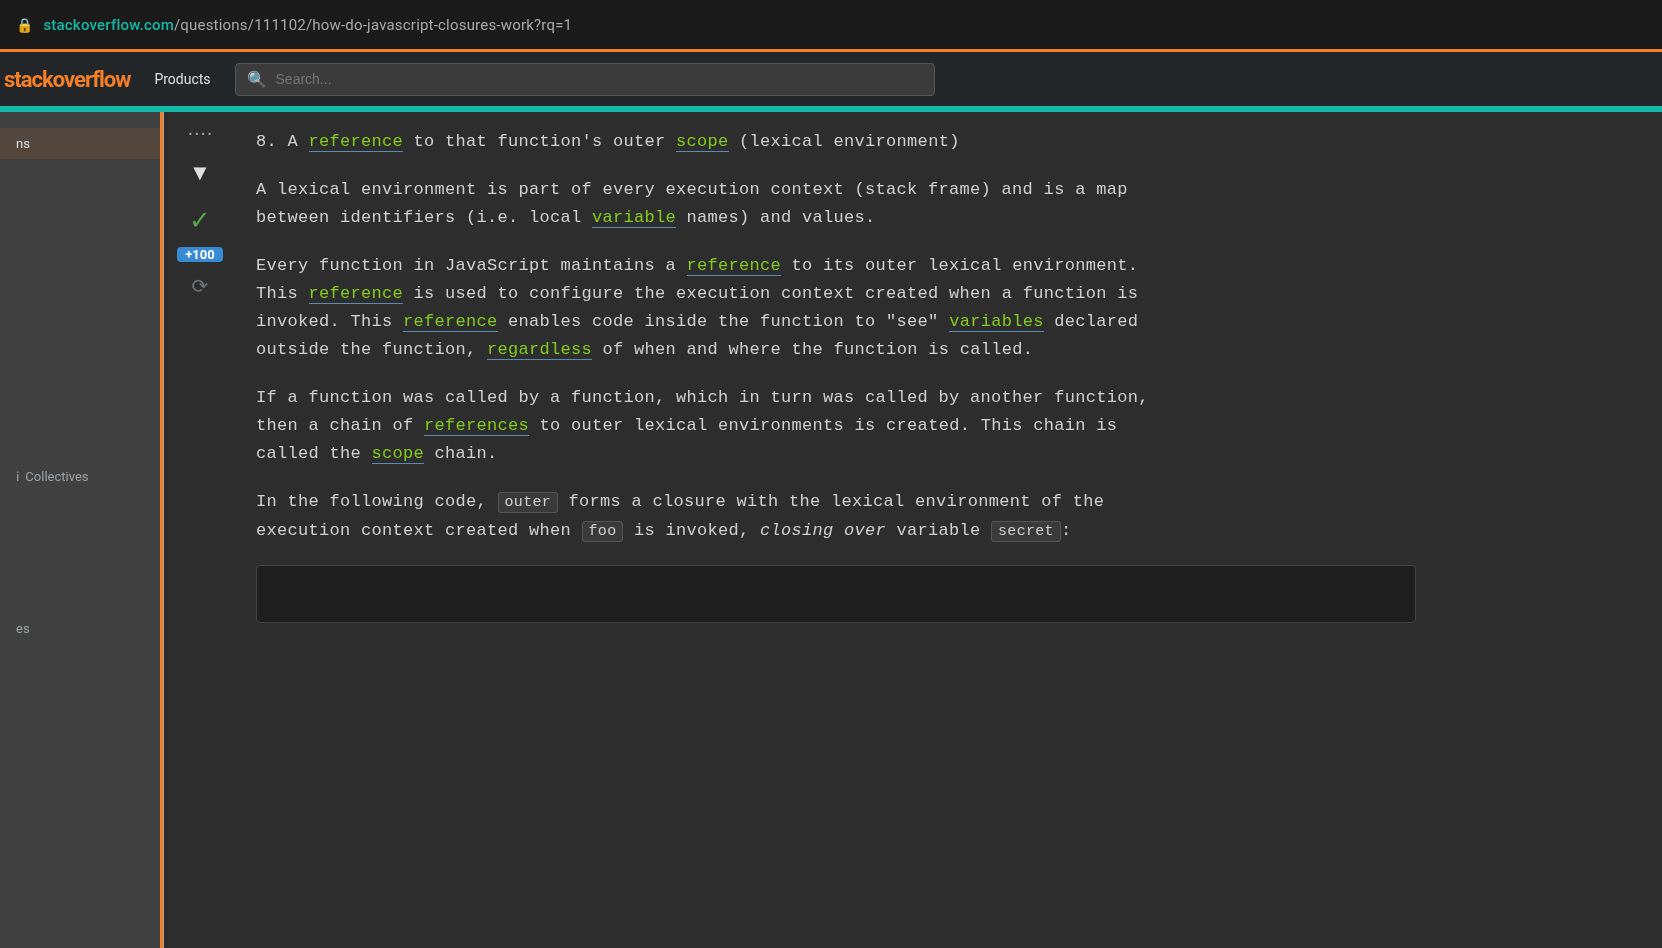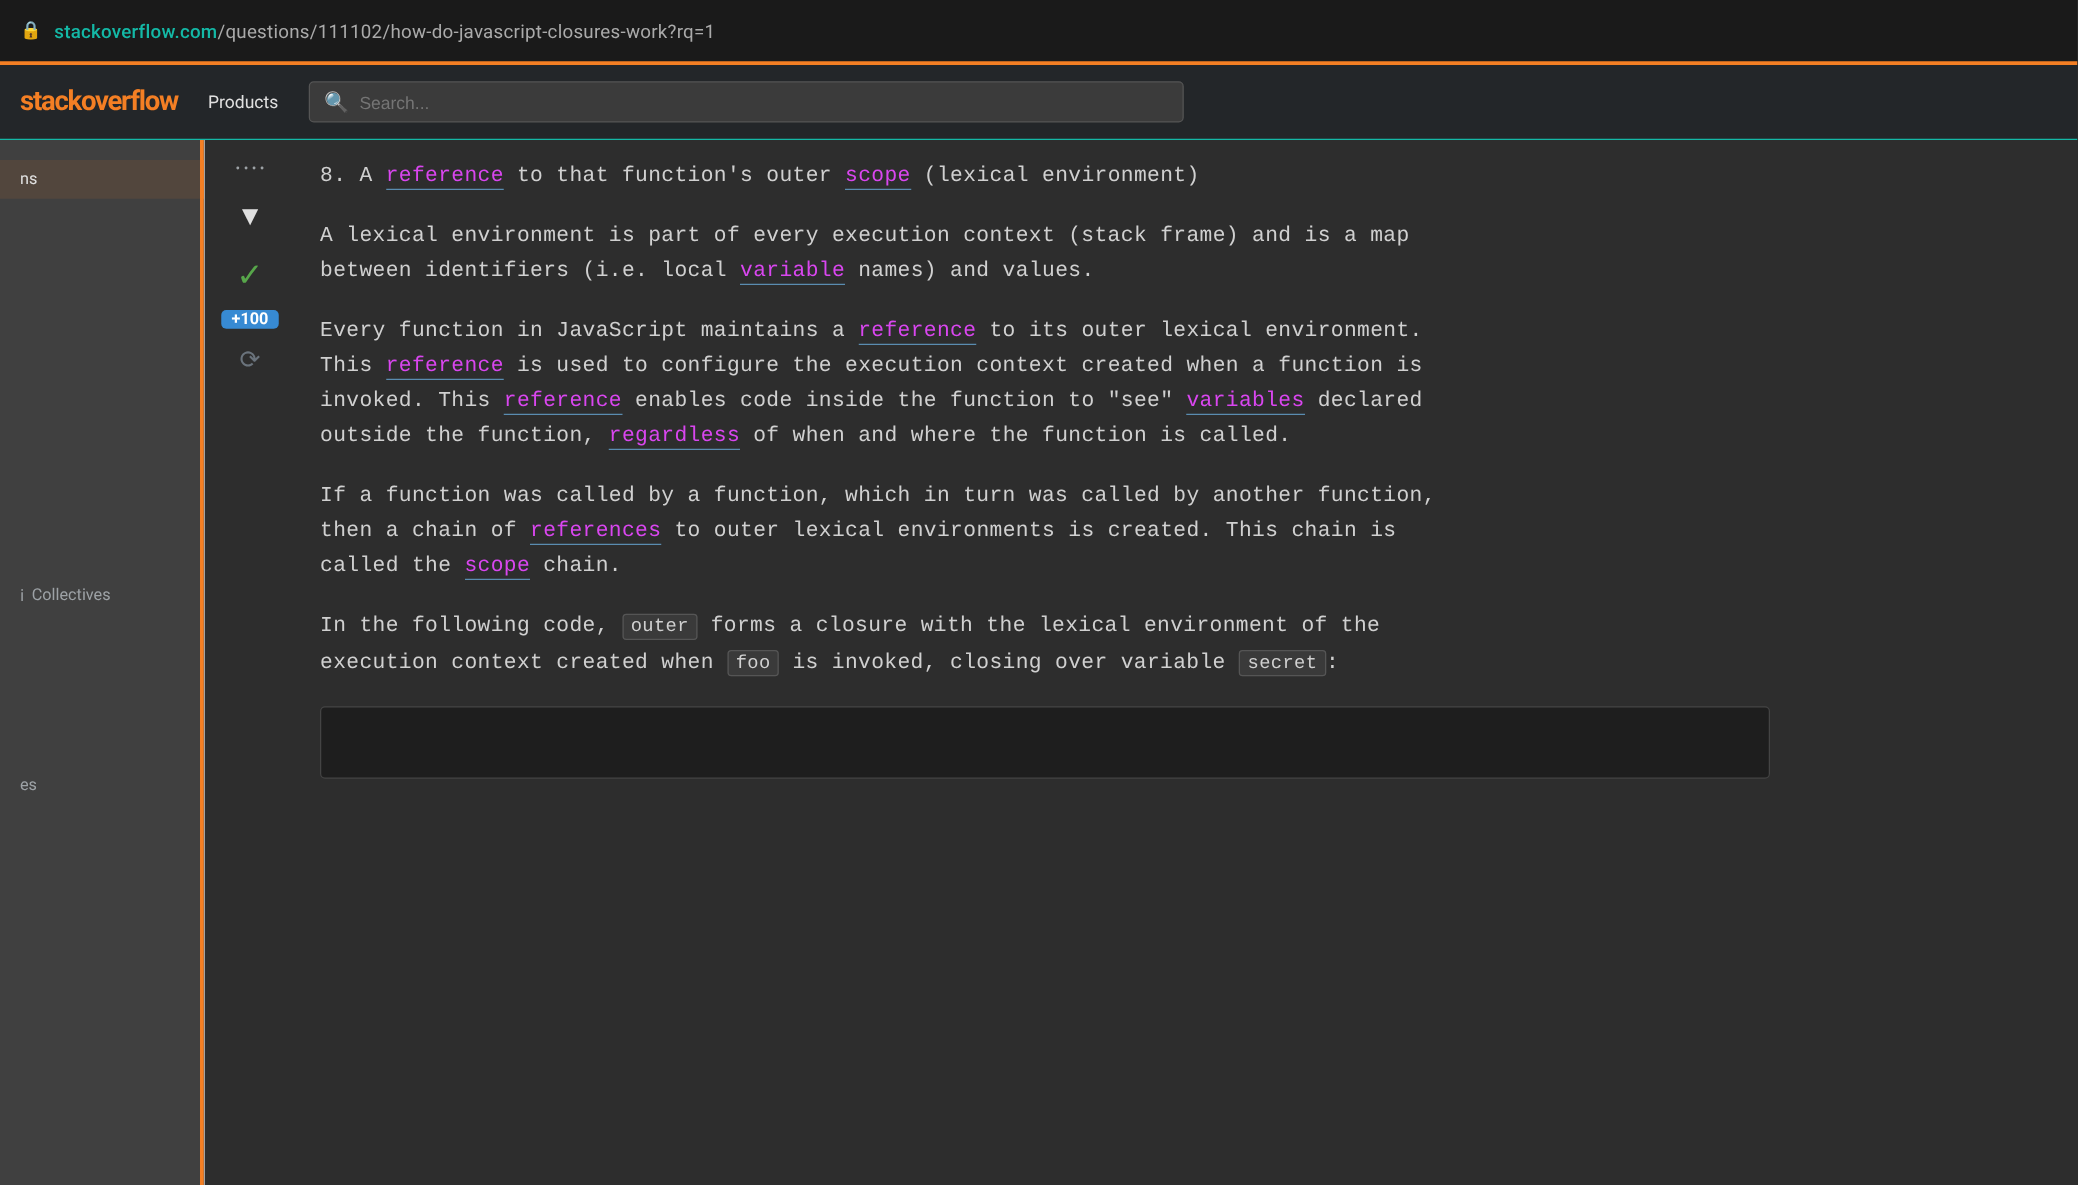--- a/index.html
+++ b/index.html
@@ -43,23 +43,23 @@
     .url-path {
       color: #aaa;
     }
 
     
     .so-header {
       background: #232629;
       height: 60px;
       display: flex;
       align-items: center;
-      padding: 0 16px;
+      padding: 0 4px;
       gap: 24px;
-      border-bottom: 1px solid #14b8a6;
+      border-bottom: 6px solid #14b8a6;
     }
 
     .so-logo {
       font-size: 22px;
       font-weight: bold;
       color: #e0e0e0;
       letter-spacing: -1px;
     }
 
     .so-logo span {
@@ -197,21 +197,21 @@
       line-height: 1.65;
       color: #d0d0d0;
     }
 
     .answer-body p {
       margin-bottom: 20px;
       letter-spacing: 0.3px;
     }
 
     .answer-body a {
-      color: #d946ef;
+      color: #84cc16;
       text-decoration: none;
       border-bottom: 1px solid #5a8cb0;
     }
 
     .section-header {
       color: #d0d0d0;
       margin-bottom: 20px;
       font-size: 17px;
     }
 
@@ -230,20 +230,21 @@
       border: 1px solid #444;
       border-radius: 4px;
       padding: 16px;
       margin-top: 8px;
       font-family: 'Courier New', Courier, monospace;
       font-size: 15px;
       color: #d0d0d0;
     }
 
     .italic-text {
+      font-style: italic;
     }
 
     
     .scroll-indicator {
       position: absolute;
       right: 0;
       top: 0;
       bottom: 0;
       width: 3px;
       background: #f47f24;

